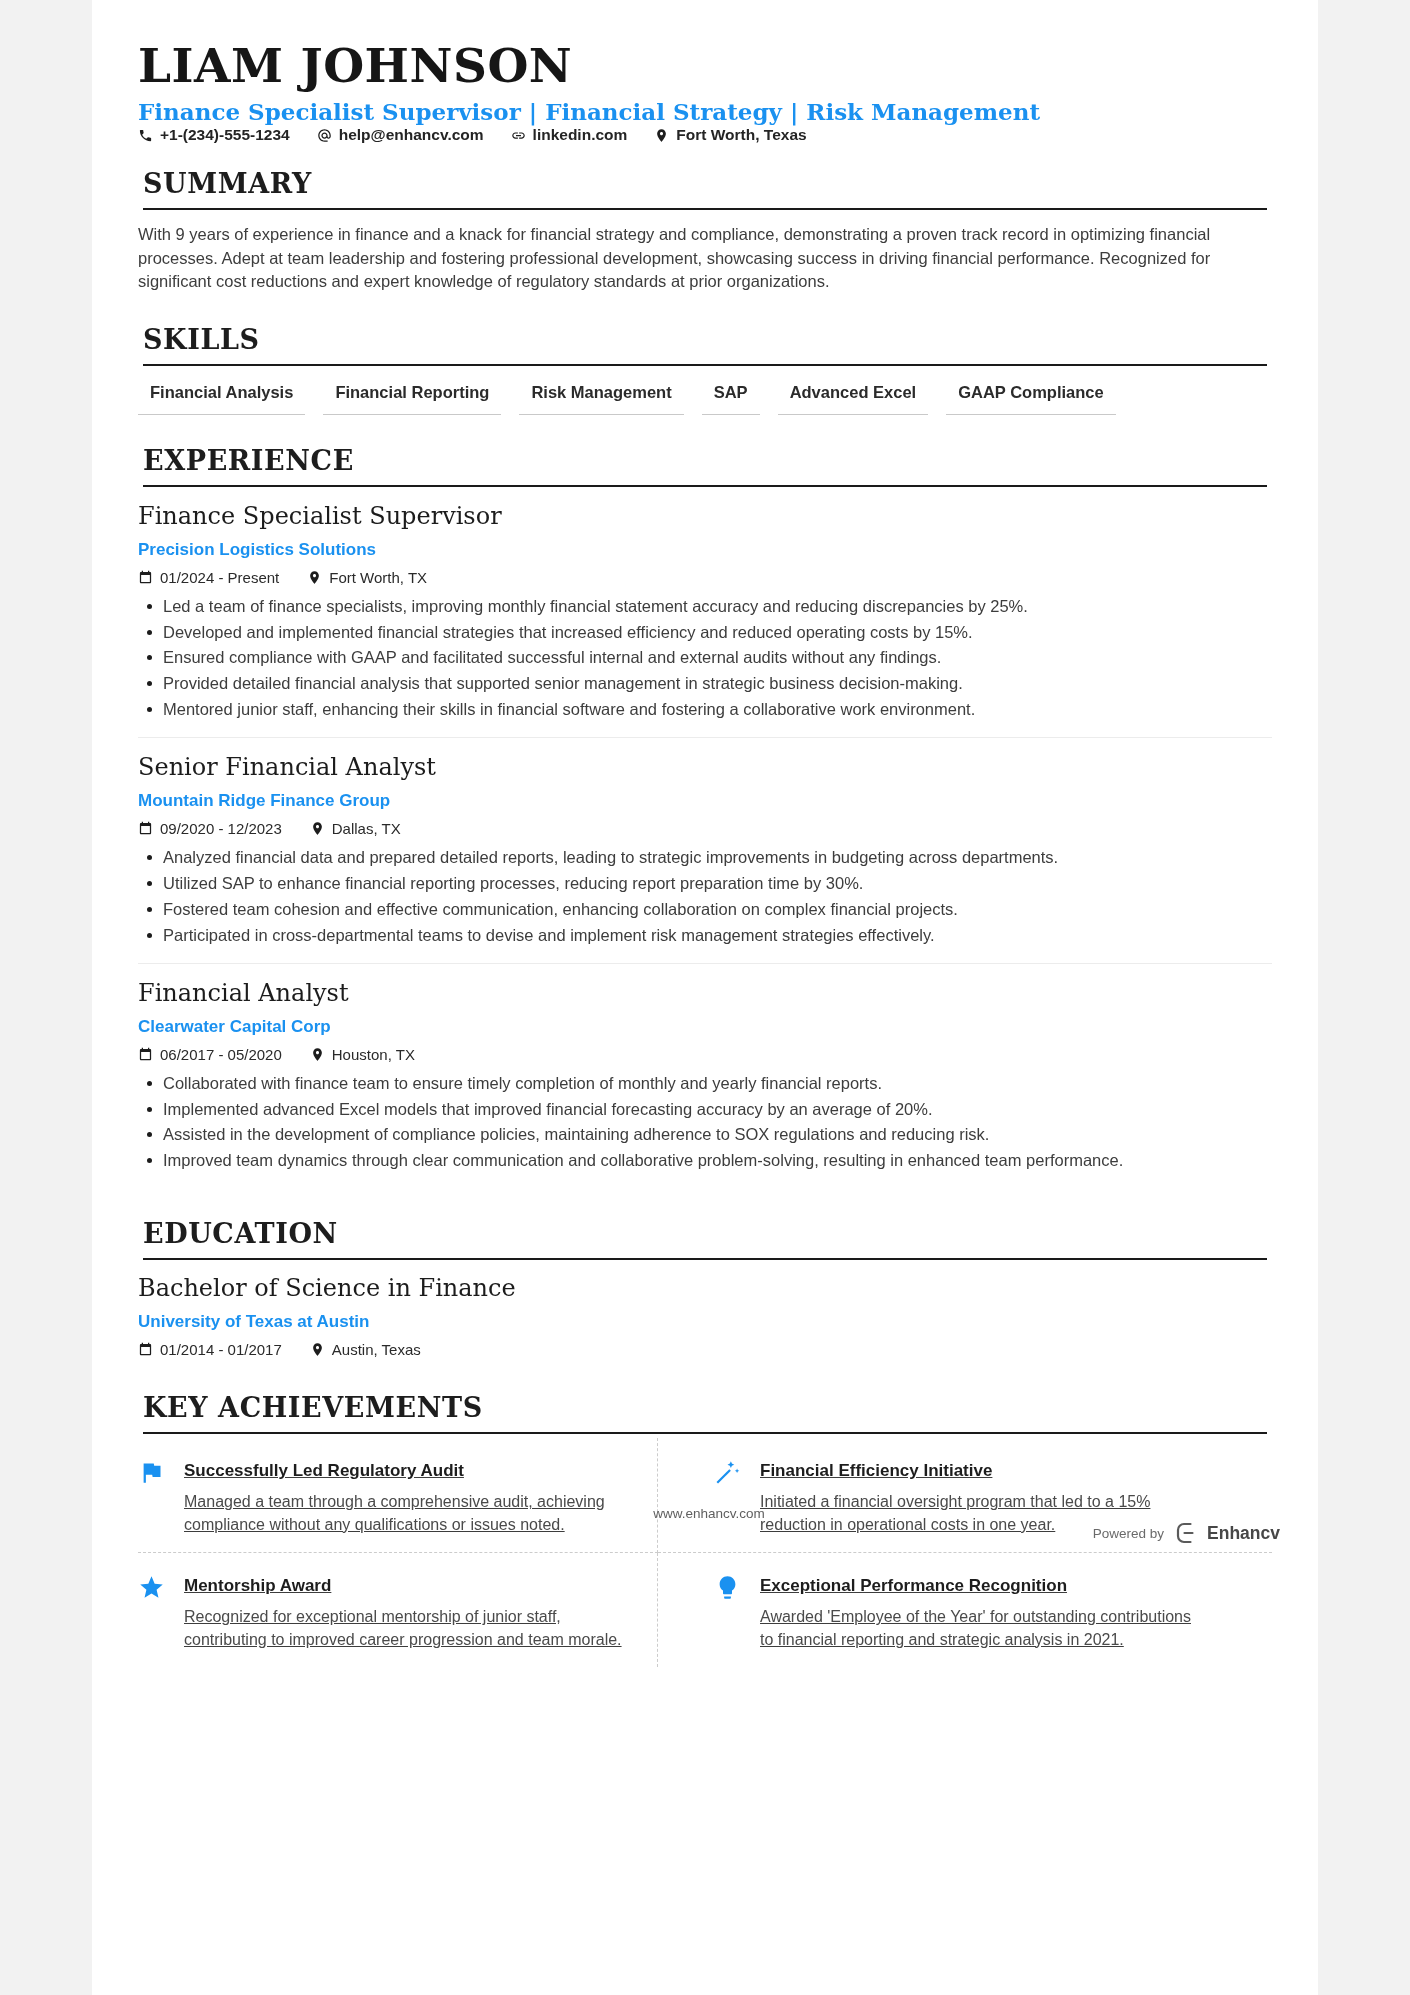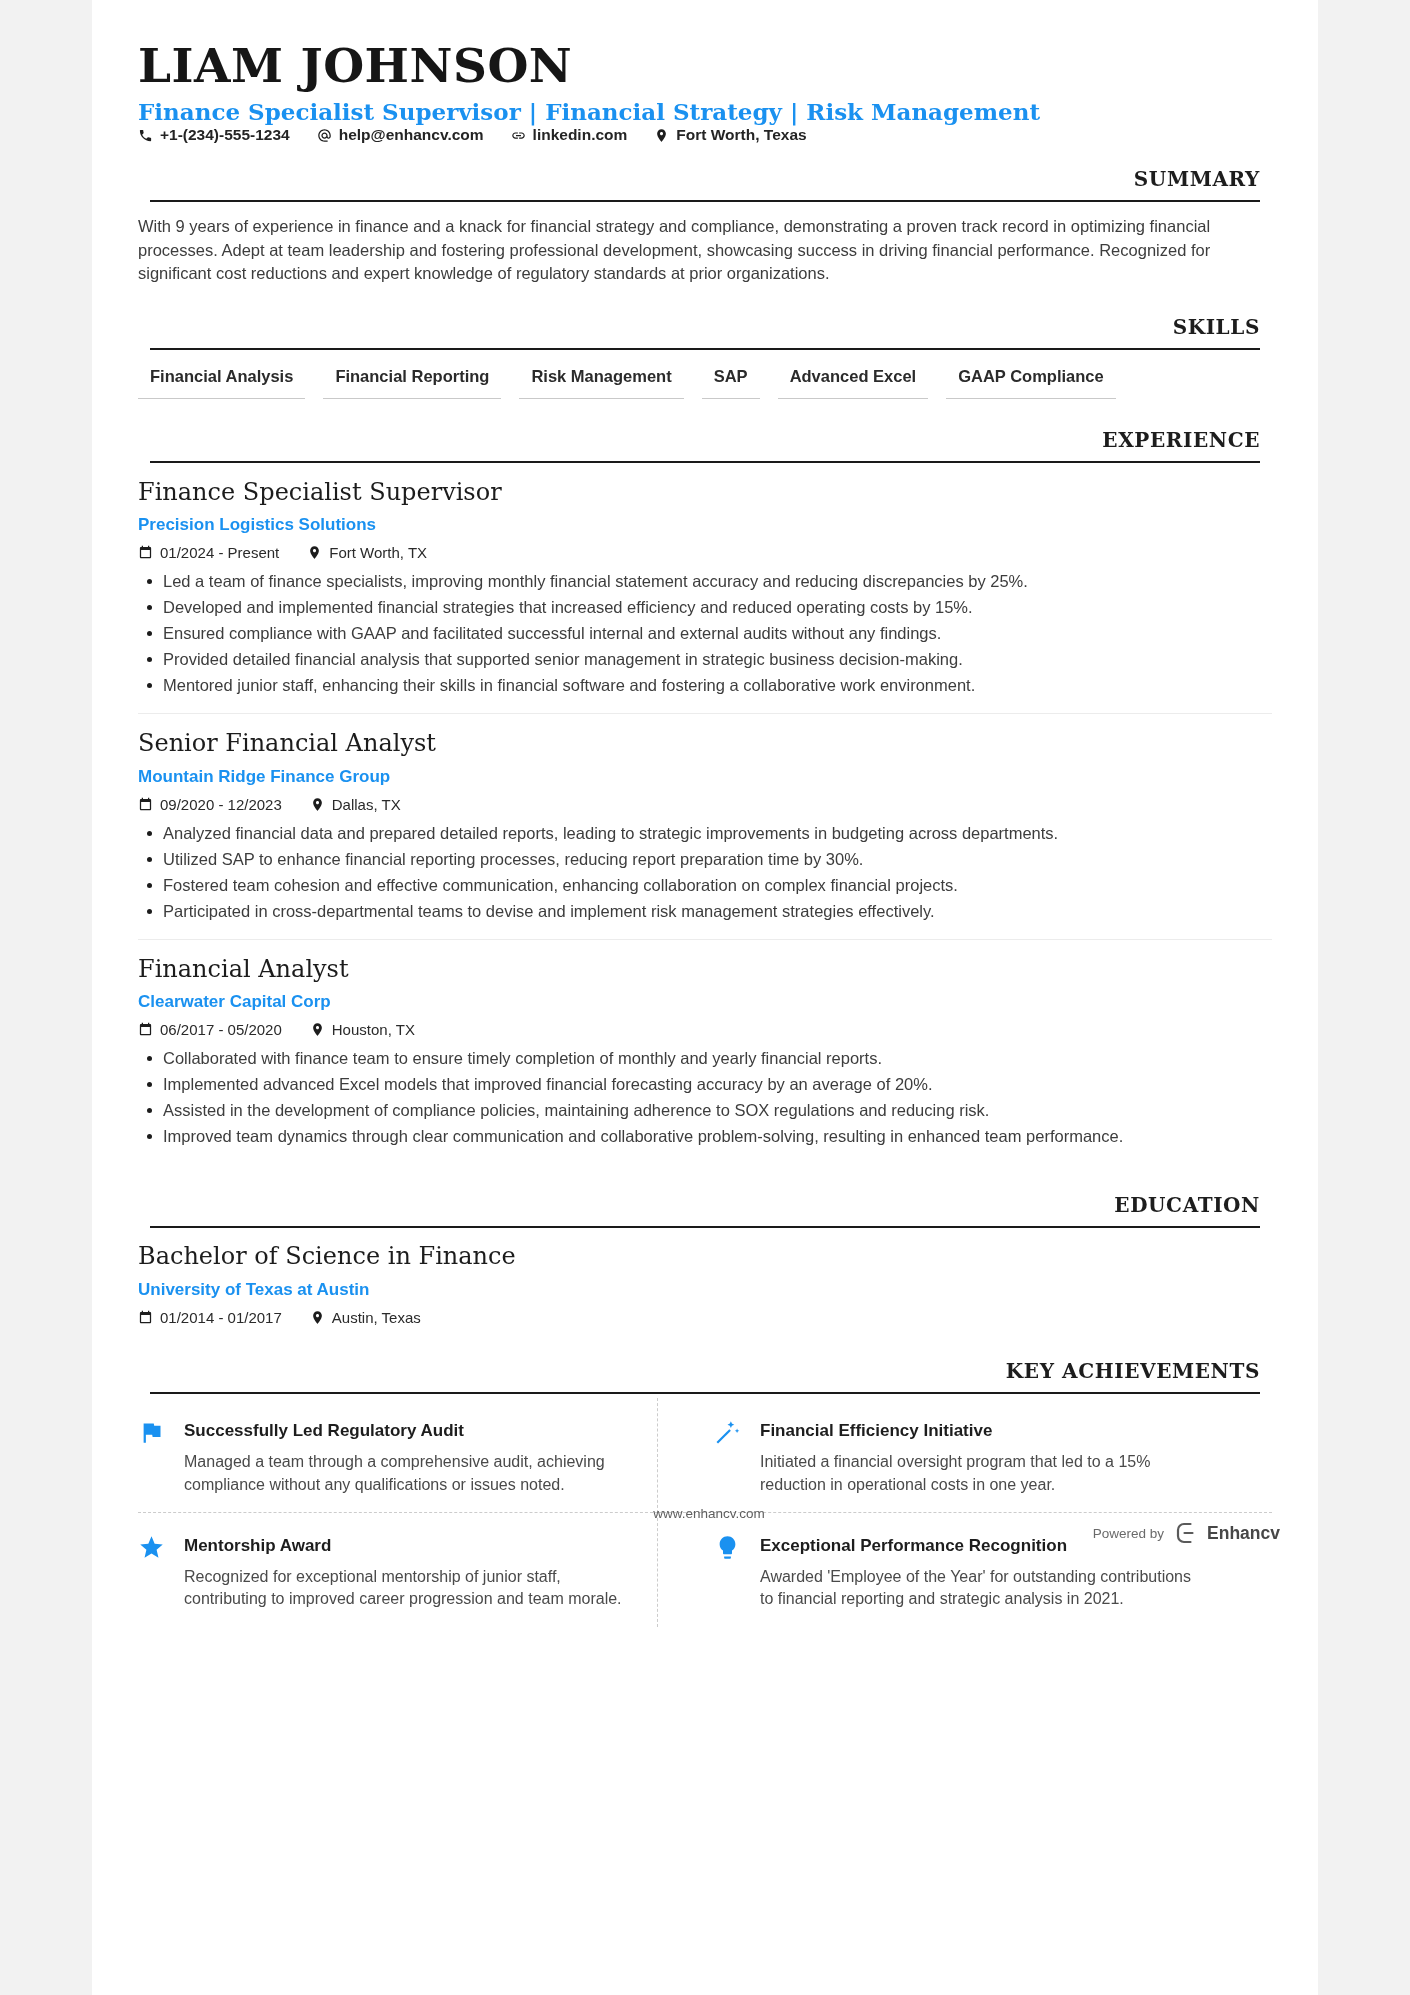--- a/index.html
+++ b/index.html
@@ -21,23 +21,23 @@
   }
   .title{
     margin:5px 0 0;font-family:"DejaVu Serif","Liberation Serif",serif;
     font-size:23px;font-weight:700;color:var(--accent);line-height:1.25;
   }
   .contacts{display:flex;gap:27px;align-items:center;}
   .contact{display:flex;align-items:center;gap:7px;font-size:15.5px;font-weight:700;color:#242424;}
   .icon-sm{width:15px;height:15px;fill:#1d1d1d;flex:0 0 auto;}
   
   .sec-h{
-    margin:30px 12px 0;padding-bottom:9px;border-bottom:2px solid #1a1a1a;
-    font-family:"DejaVu Serif","Liberation Serif",serif;font-size:20px;font-weight:700;
-    letter-spacing:0.6px;color:var(--heading);line-height:1.15;text-align:right;
+    margin:30px 5px 0;padding-bottom:9px;border-bottom:2px solid #1a1a1a;
+    font-family:"DejaVu Serif","Liberation Serif",serif;font-size:27px;font-weight:700;
+    letter-spacing:0.6px;color:var(--heading);line-height:1.15;
   }
   .sec-h.first{margin-top:24px;}
   .summary-text{margin:13px 0 0;font-size:16.5px;line-height:1.42;color:var(--body);}
   
   .skills{display:flex;gap:18px;margin-top:17px;flex-wrap:wrap;}
   .skill{
     padding:0 12px 12px;border-bottom:1px solid #c9c9c9;
     font-size:16.5px;font-weight:600;color:#2b2b2b;white-space:nowrap;
   }
   
@@ -55,21 +55,21 @@
   .bullets li{
     position:relative;padding-left:25px;margin:0 0 4px;
     font-size:16.5px;line-height:1.33;color:var(--body);
   }
   .bullets li::before{
     content:"";position:absolute;left:9px;top:8px;width:5px;height:5px;border-radius:50%;background:#1c1c1c;
   }
   .edu{padding:14px 0 4px;}
   
   .ach-grid{display:grid;grid-template-columns:520px 1fr;margin-top:4px;}
-  .ach{display:grid;grid-template-columns:46px 1fr;padding:21px 24px 16px 0;align-content:start;}
+  .ach{display:grid;grid-template-columns:46px 1fr;padding:21px 24px 16px 0;align-content:start;text-decoration:underline;}
   .ach.col-left{border-right:1px dashed #cccccc;}
   .ach.row-top{border-bottom:1px dashed #cccccc;}
   .ach.col-right{padding-left:56px;}
   .ach-icon{width:27px;height:27px;fill:var(--accent);grid-row:1 / span 2;}
   .ach-title{margin:1px 0 0;grid-column:2;font-size:17px;font-weight:700;color:#1d1d1d;line-height:1.3;}
   .ach-body{margin:9px 0 0;grid-column:2;font-size:16px;line-height:1.4;color:#4a4a4a;max-width:448px;}
   
   .footer{position:absolute;top:1506px;left:46px;right:38px;display:flex;align-items:center;flex-direction:column;}
   .footer-site{font-size:13.5px;color:#5f5f5f;text-decoration:none;}
   .footer-right{margin-left:auto;display:flex;align-items:center;gap:11px;}

